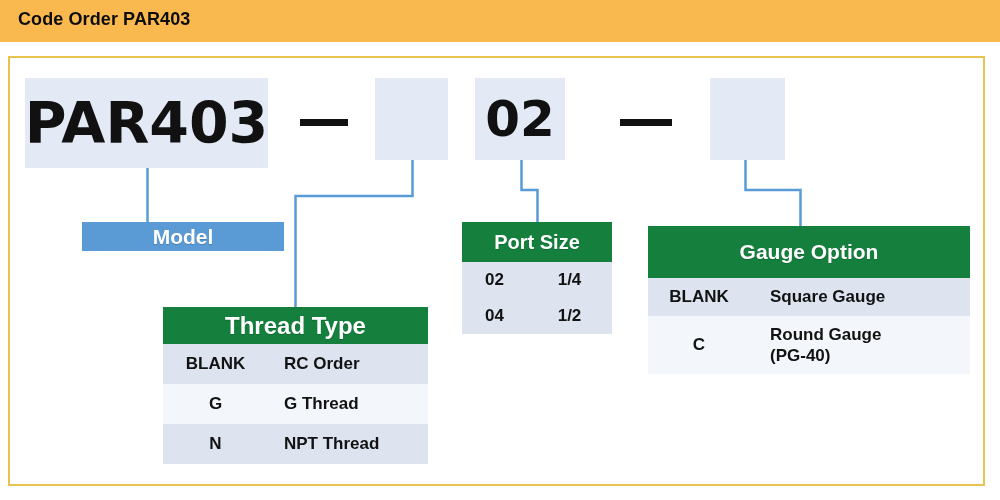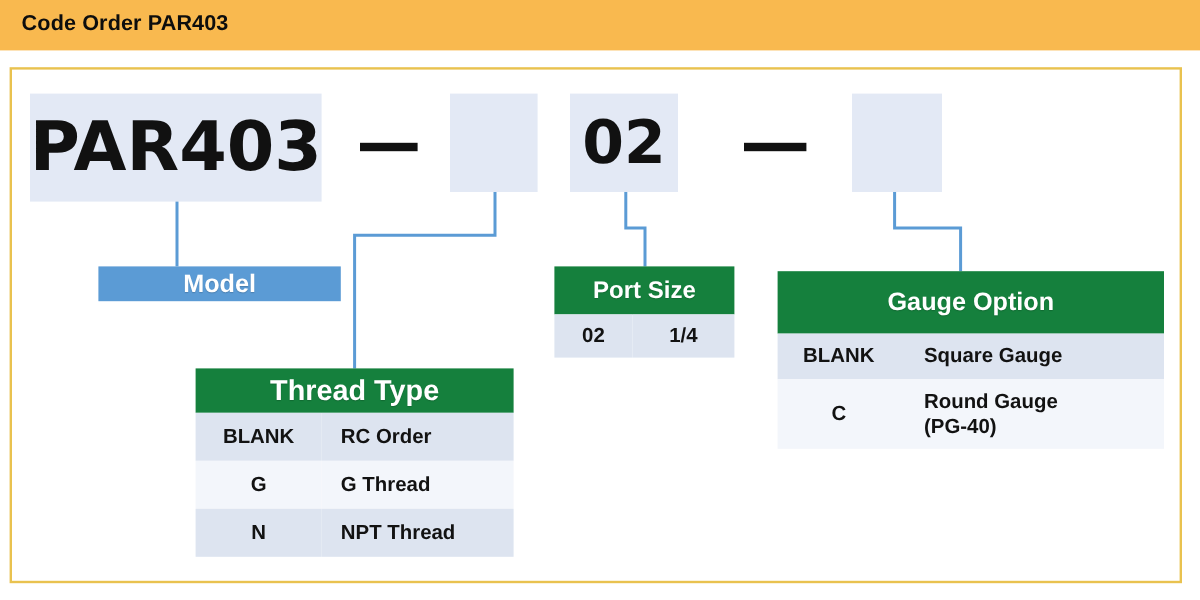--- a/index.html
+++ b/index.html
@@ -189,20 +189,24 @@
   <thead>
     <tr>
       <th class="thead-cell" colspan="2">Port Size</th>
     </tr>
   </thead>
   <tbody>
     <tr class="r-odd">
       <td class="code-col">02</td>
       <td class="desc-col">1/4</td>
     </tr>
+    <tr class="r-odd">
+      <td class="code-col">04</td>
+      <td class="desc-col">1/2</td>
+    </tr>
   </tbody>
 </table>
 
 <table class="opt-table tbl-gauge">
   <colgroup>
       <col class="c1">
       <col class="c2">
     </colgroup>
   <thead>
     <tr>

